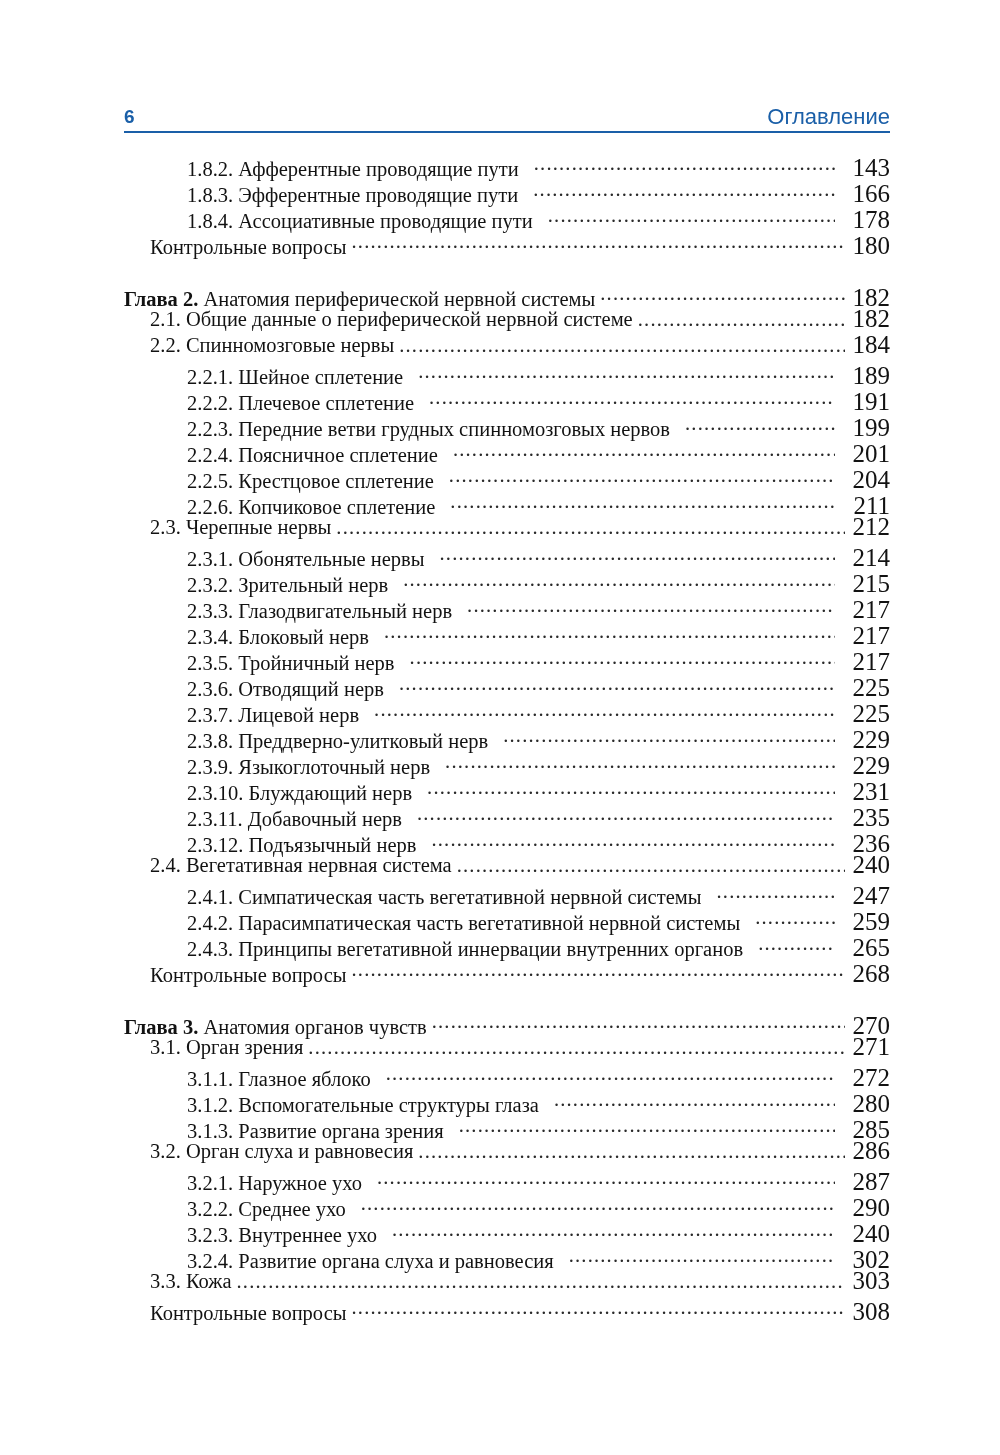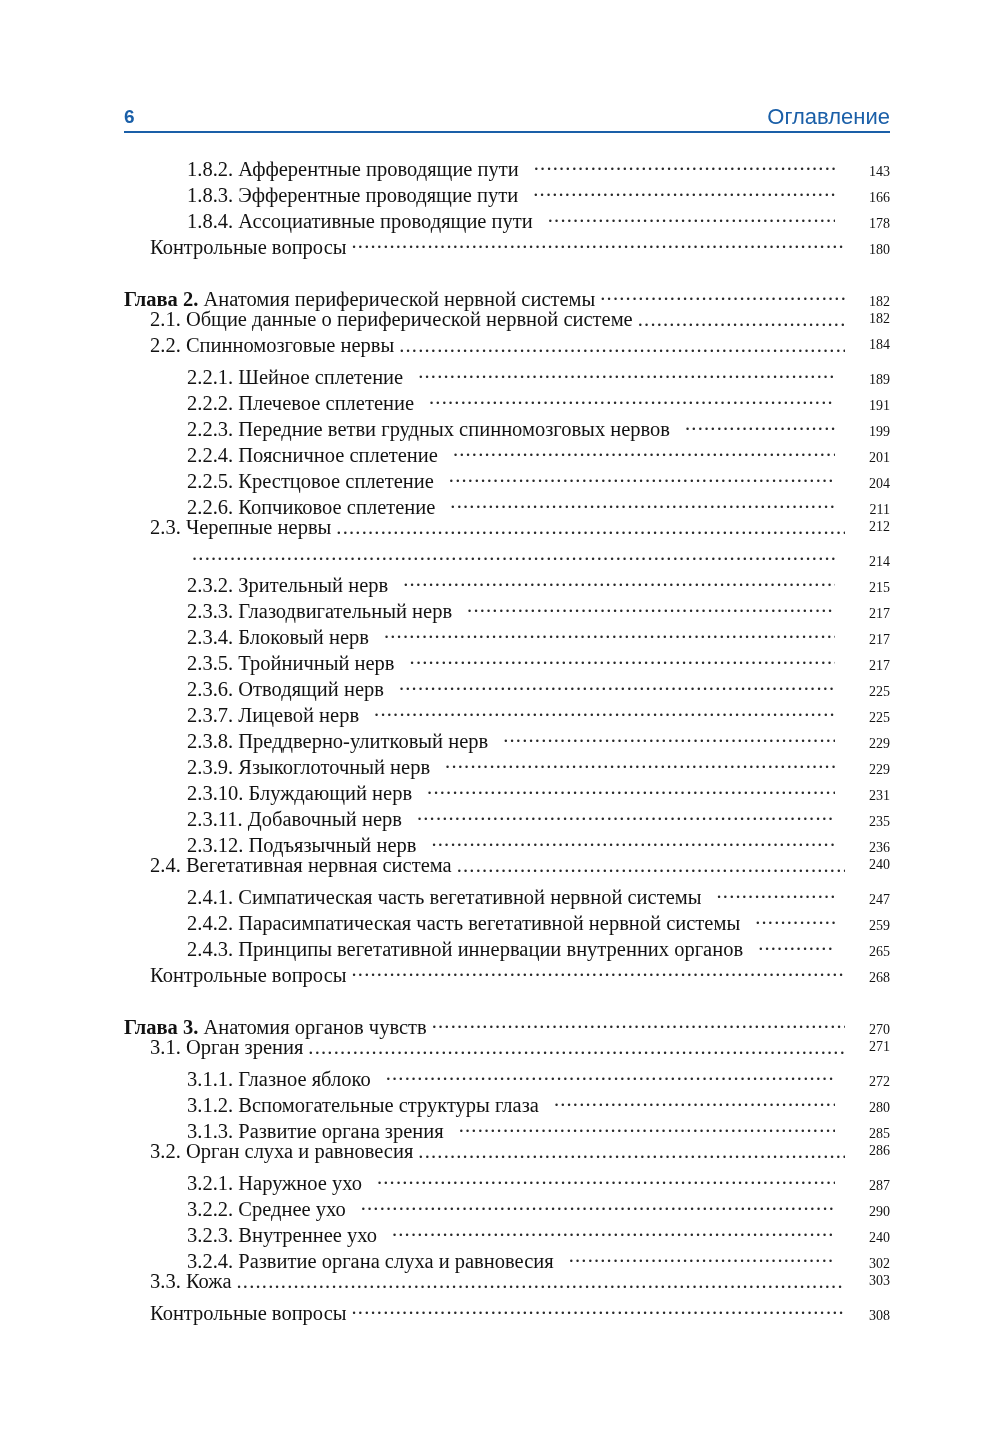--- a/index.html
+++ b/index.html
@@ -108,21 +108,21 @@
     letter-spacing: 1.2px;
     font-size: 20.5px;
     line-height: 26px;
     color: #2a2a2a;
   }
 
   .toc-page {
     flex: 0 0 auto;
     width: 44px;
     text-align: right;
-    font-size: 14px;
+    font-size: 25px;
     line-height: 26px;
   }
 
   
   .lvl-chapter { padding-left: 0px; }
   .lvl-2       { padding-left: 26px; align-items: flex-end; }
   .lvl-3       { padding-left: 63px; gap: 10px; }
   .lvl-q       { padding-left: 26px; }
 
   .chapter-num {
@@ -214,20 +214,21 @@
           <span class="toc-label">2.2.6. Копчиковое сплетение</span>
           <span class="toc-leader"></span>
           <span class="toc-page">211</span>
         </div>
         <div class="toc-line lvl-2">
           <span class="toc-label">2.3. Черепные нервы</span>
           <span class="toc-leader"></span>
           <span class="toc-page">212</span>
         </div>
         <div class="toc-line lvl-3">
+          <span class="toc-label">2.3.1. Обонятельные нервы</span>
           <span class="toc-leader"></span>
           <span class="toc-page">214</span>
         </div>
         <div class="toc-line lvl-3">
           <span class="toc-label">2.3.2. Зрительный нерв</span>
           <span class="toc-leader"></span>
           <span class="toc-page">215</span>
         </div>
         <div class="toc-line lvl-3">
           <span class="toc-label">2.3.3. Глазодвигательный нерв</span>

